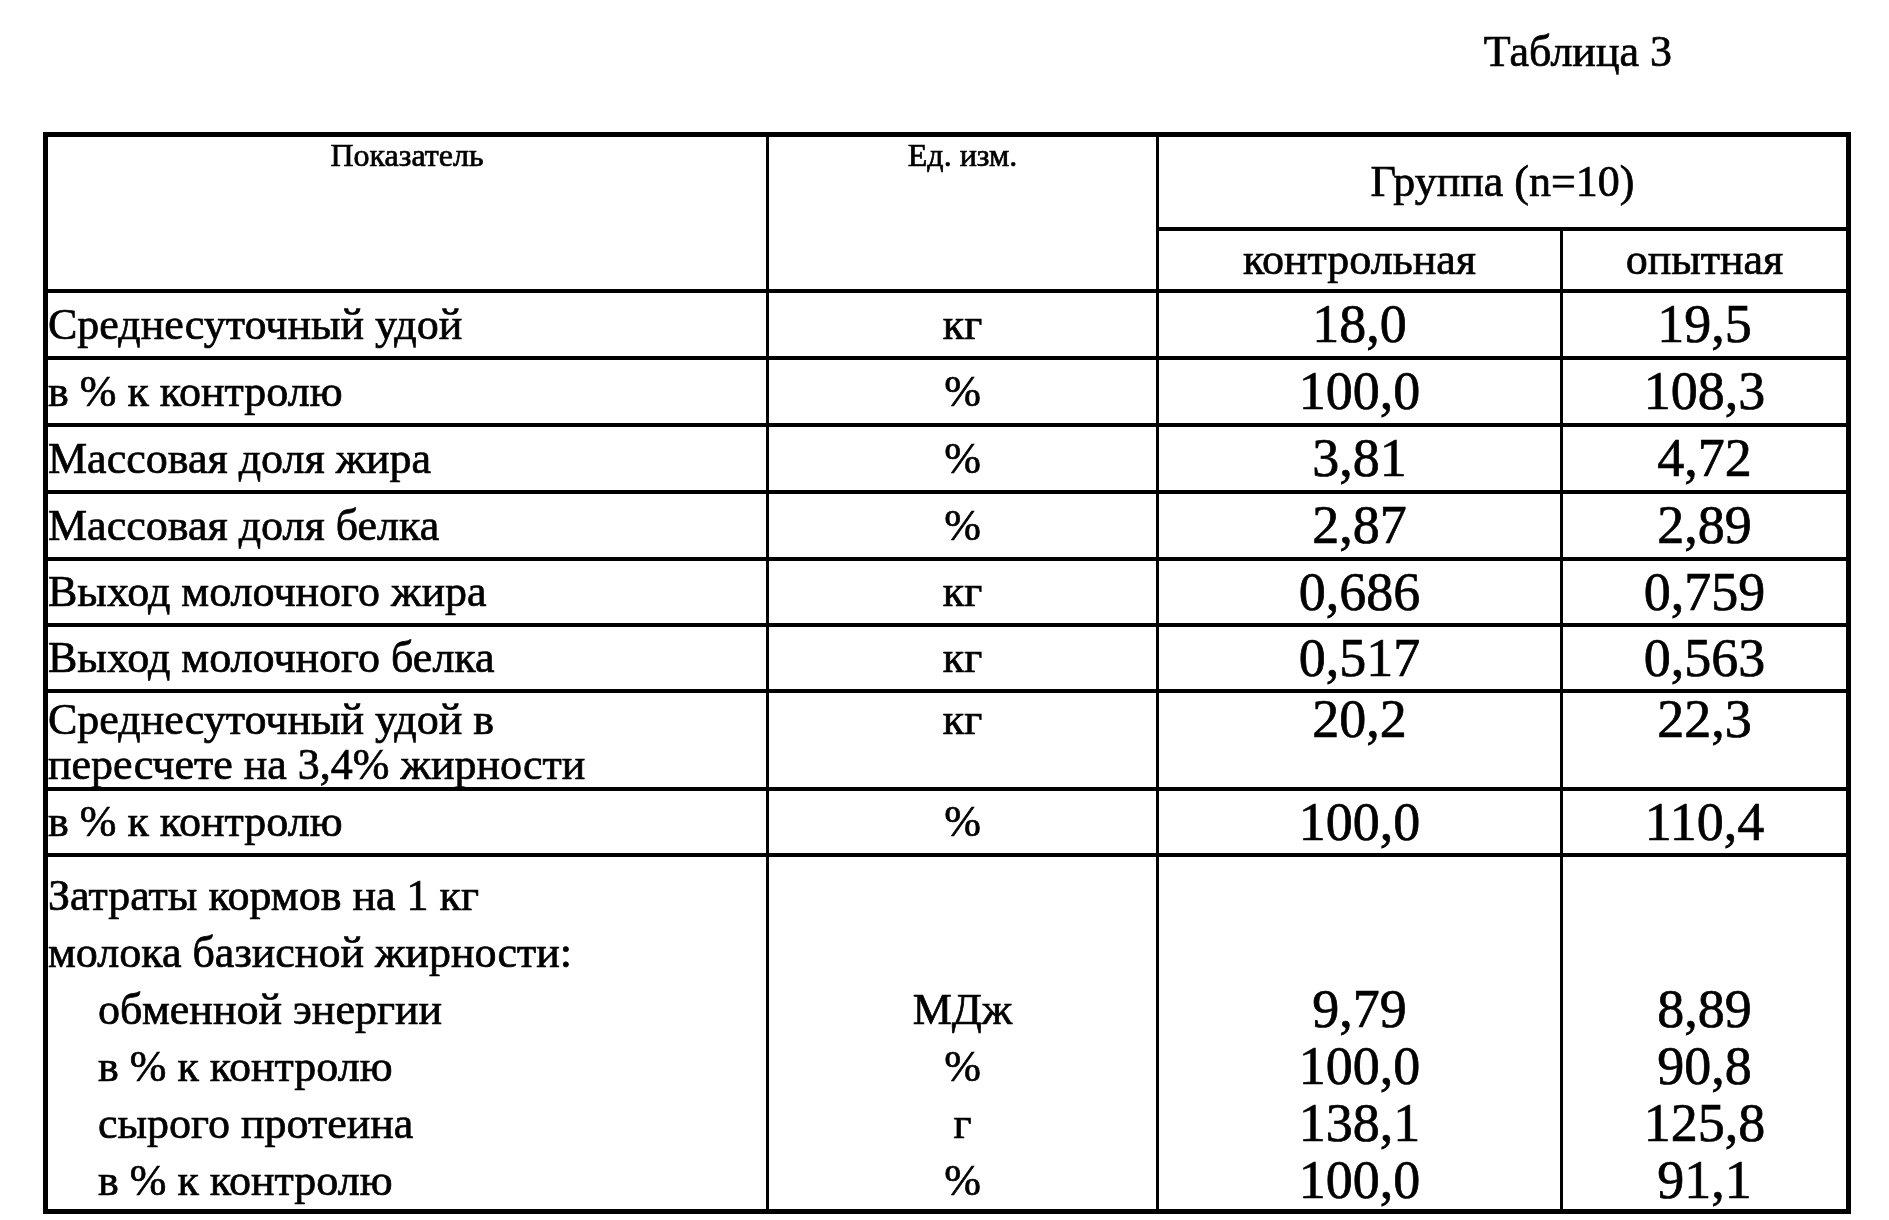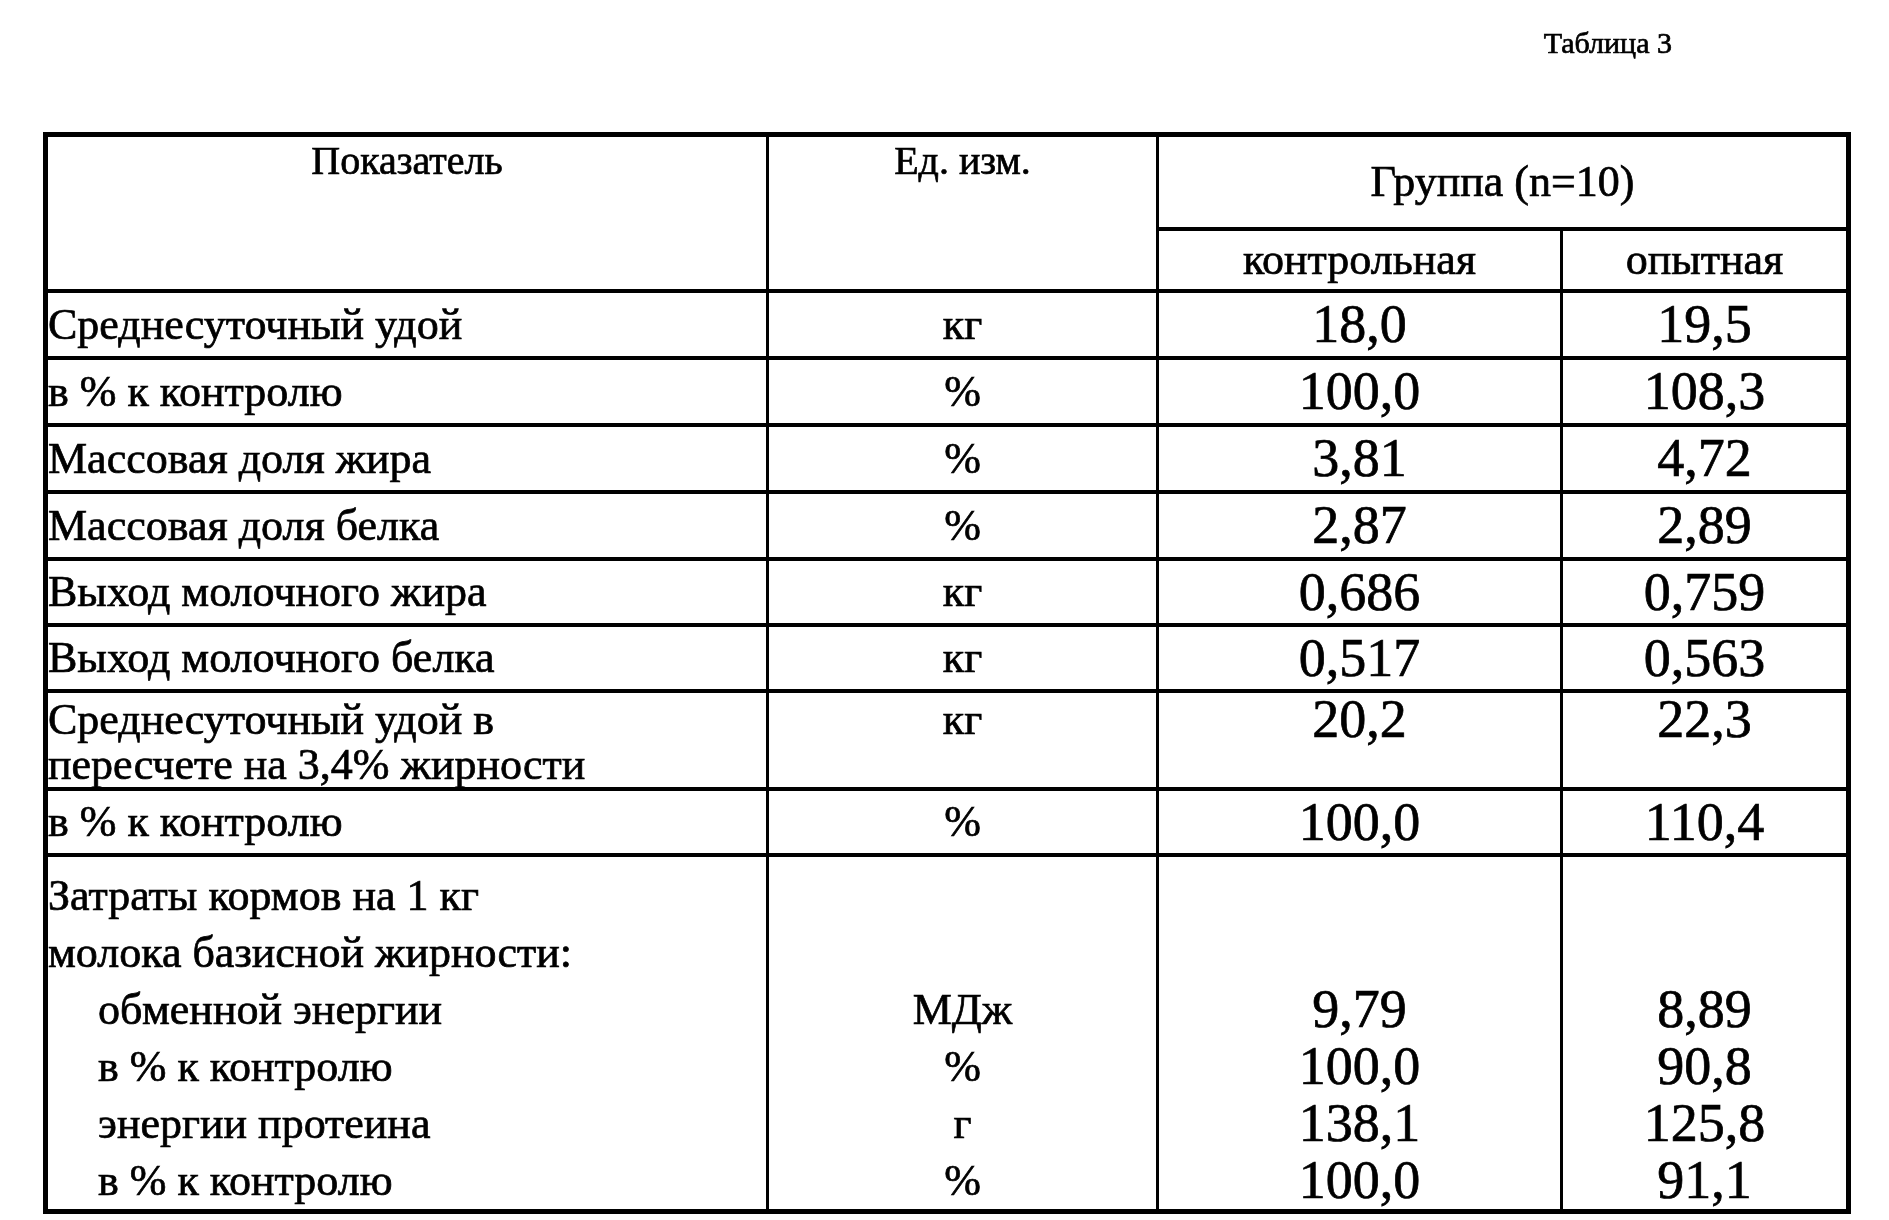--- a/index.html
+++ b/index.html
@@ -12,21 +12,21 @@
     color: #000000;
     font-family: "Liberation Serif", "DejaVu Serif", serif;
     -webkit-text-stroke: 0.7px #000000;
     overflow: hidden;
   }
   .table-label {
     position: absolute;
     top: 26px; left: 0;
     width: 1672px;
     text-align: right;
-    font-size: 30px;
+    font-size: 44px;
     white-space: nowrap;
   }
   .caption {
     position: absolute;
     top: 80px; left: 0;
     width: 1680px;
     text-align: center;
     font-size: 44px;
     letter-spacing: -1px;
     word-spacing: -2px;
@@ -41,21 +41,21 @@
   }
   table.data th, table.data td {
     border: 3px solid #000;
     border-top-width: 4px;
     border-bottom-width: 4px;
     padding: 0;
     font-weight: normal;
     overflow: hidden;
   }
   .hdr-span {
-    font-size: 40px;
+    font-size: 32px;
     text-align: center;
     vertical-align: top;
     padding-top: 22px;
   }
   .hdr-group {
     height: 94px;
     font-size: 44px;
     text-align: center;
     vertical-align: middle;
   }
@@ -158,21 +158,21 @@
       <td class="c-val">100,0</td>
       <td class="c-val">110,4</td>
     </tr>
 
     <tr class="feed">
       <td class="c-ind">
         <div class="fline head">Затраты кормов на 1 кг</div>
         <div class="fline head">молока базисной жирности:</div>
         <div class="fline item">обменной энергии</div>
         <div class="fline item">в % к контролю</div>
-        <div class="fline item">энергии протеина</div>
+        <div class="fline item">сырого протеина</div>
         <div class="fline item">в % к контролю</div>
       </td>
       <td class="c-unit">
         <div class="fline"></div>
         <div class="fline"></div>
         <div class="fline">МДж</div>
         <div class="fline">%</div>
         <div class="fline">г</div>
         <div class="fline">%</div>
       </td>

